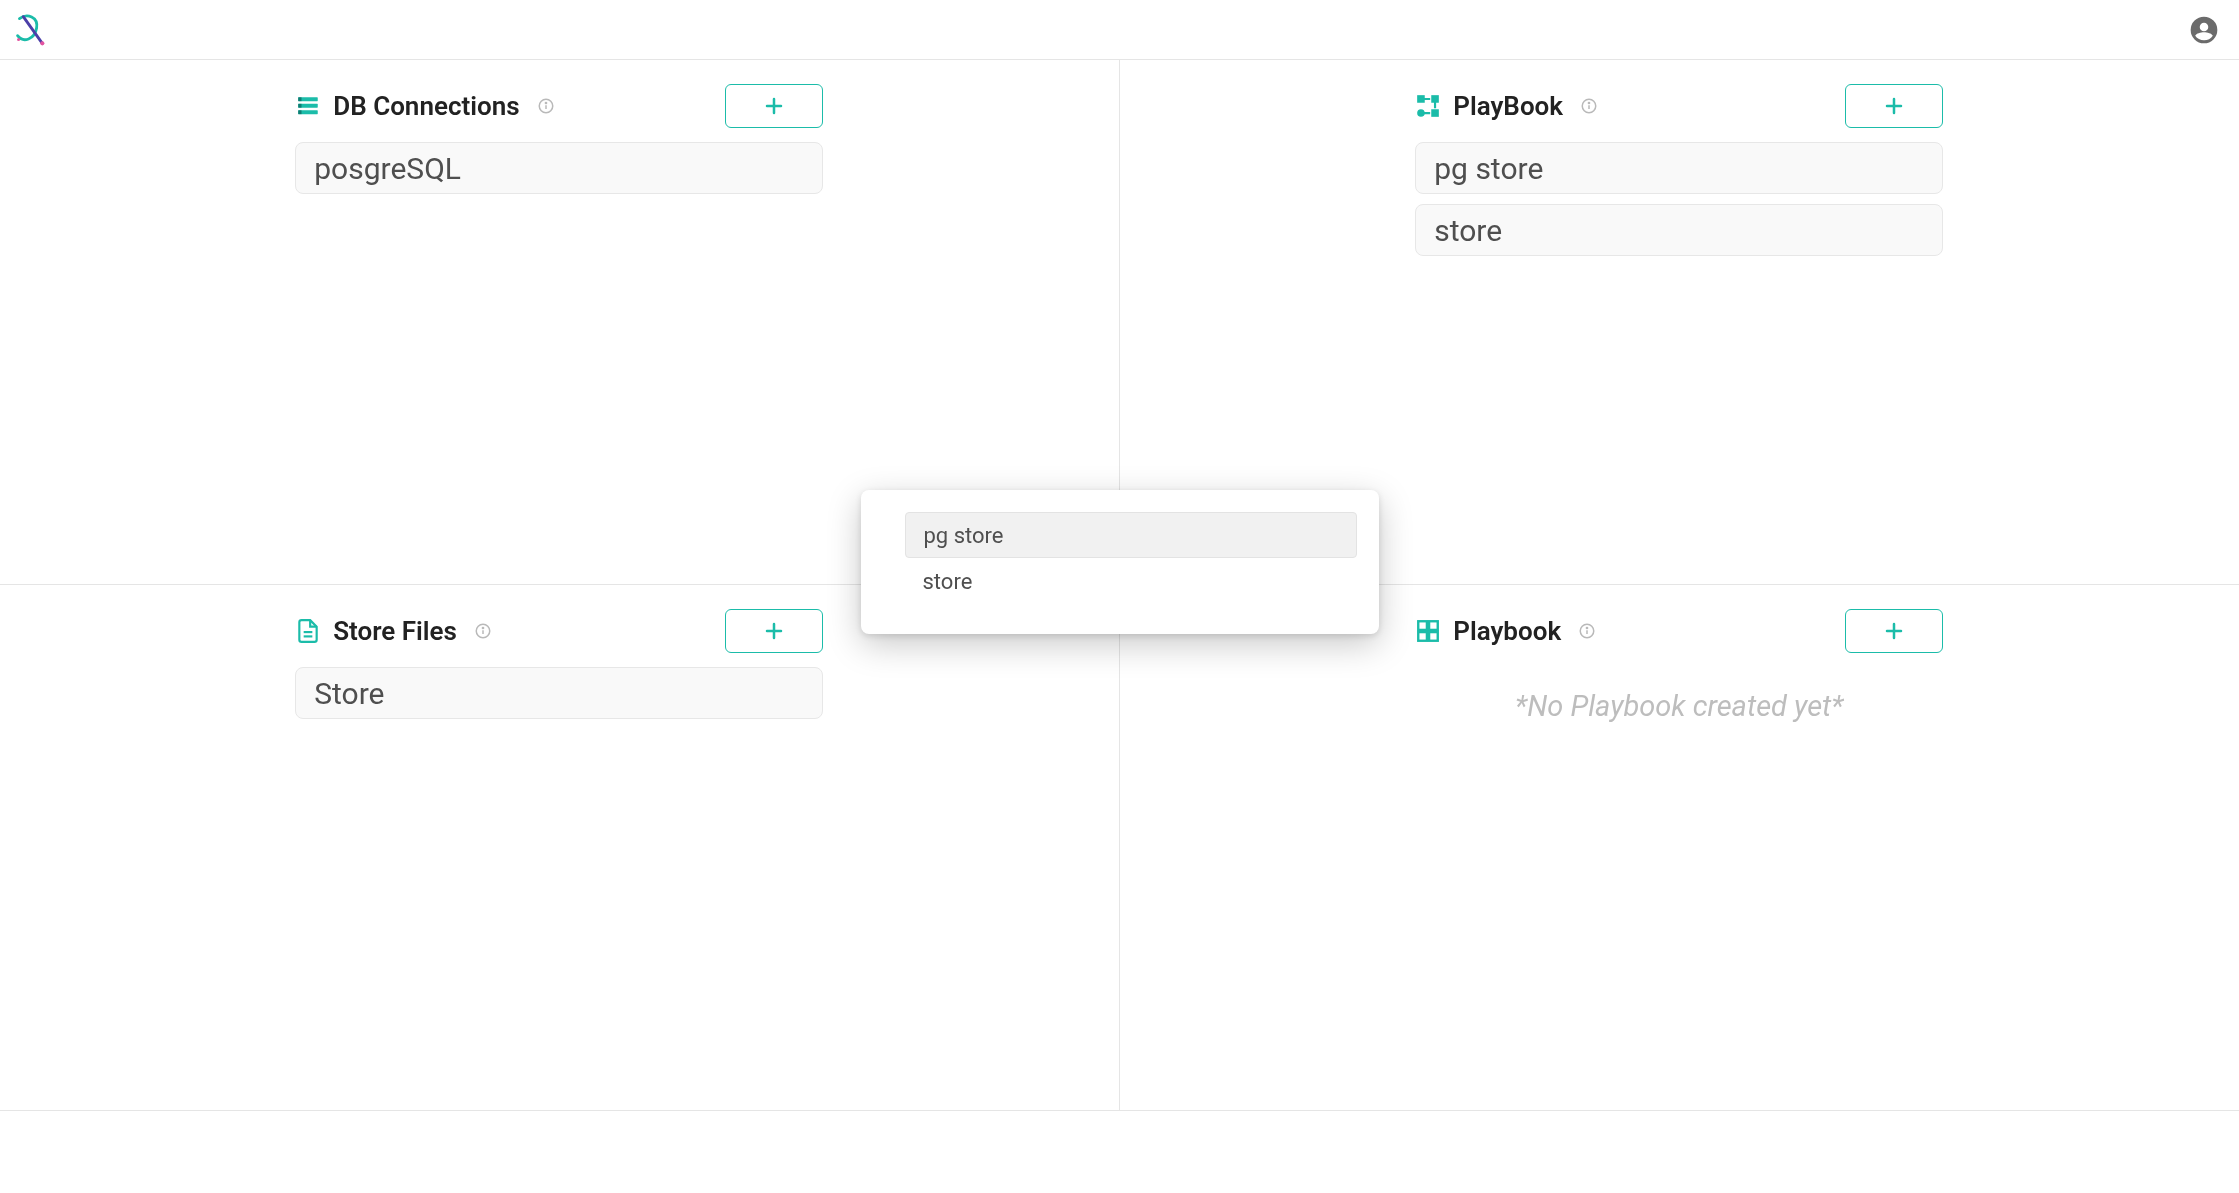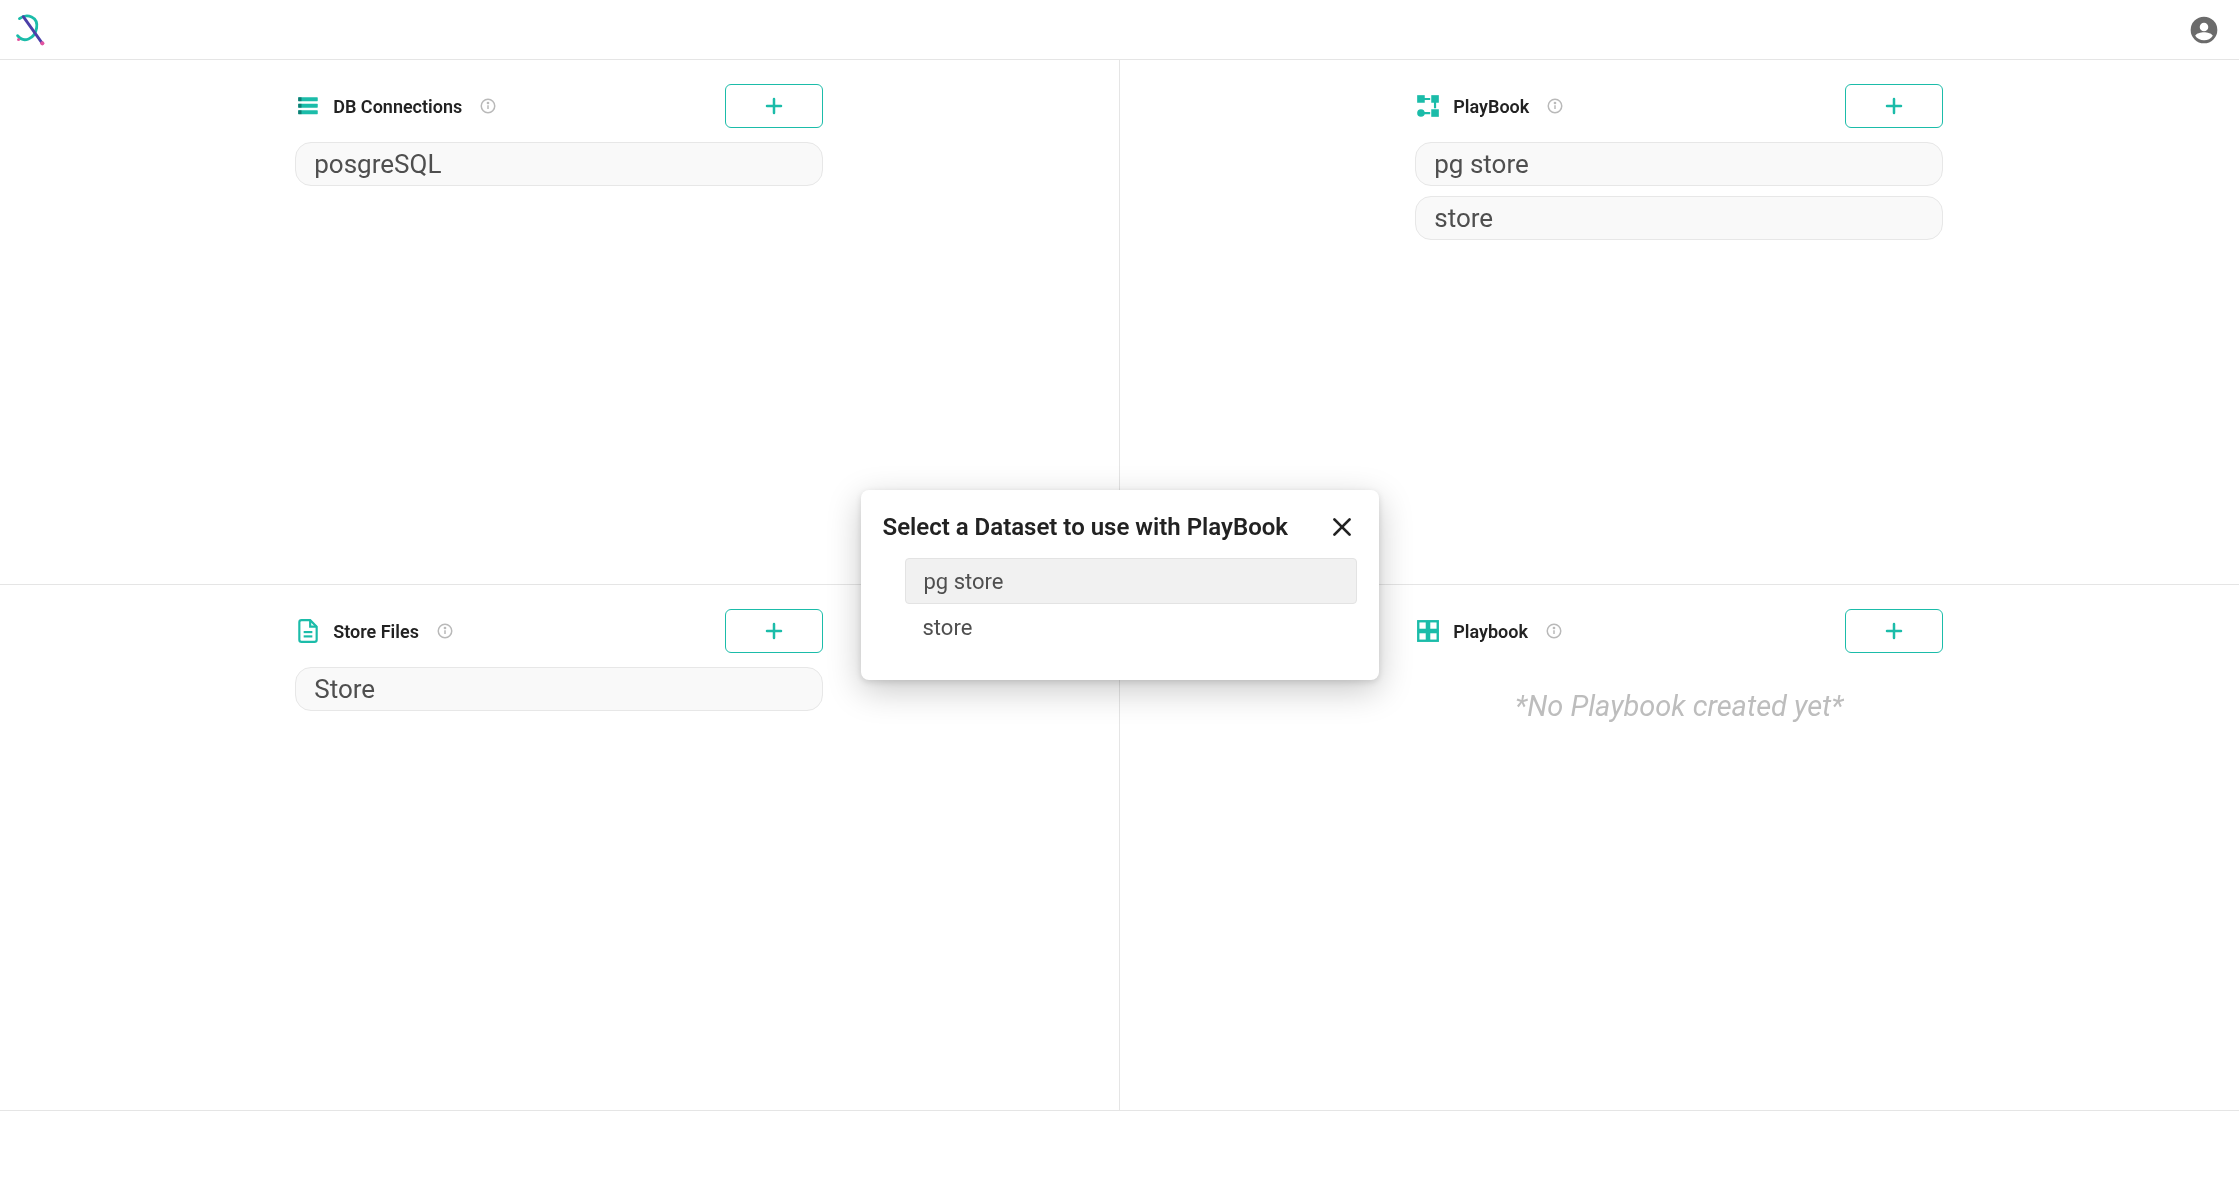--- a/index.html
+++ b/index.html
@@ -71,21 +71,21 @@
     display: flex;
     align-items: center;
     gap: 12px;
   }
   .section-title .sec-icon {
     width: 26px; height: 26px;
     display:flex; align-items:center; justify-content:center;
     color: #1bbca9;
   }
   .section-title h2 {
-    font-size: 18px;
+    font-size: 26px;
     font-weight: 600;
     color: #222;
   }
   .info-icon {
     width: 20px; height: 20px;
     color: #b9b9b9;
     display:flex; align-items:center; justify-content:center;
     margin-left: 4px;
   }
   .info-icon svg { width:18px; height:18px; }
@@ -95,28 +95,28 @@
     border-radius: 6px;
     background: #fff;
     display:flex; align-items:center; justify-content:center;
     cursor: pointer;
     color: #1bbca9;
   }
   .add-btn svg { width:24px; height:24px; stroke:#1bbca9; }
 
   .item-card {
     width: 100%;
-    height: 44px;
+    height: 52px;
     background: #f9f9f9;
     border: 1px solid #e7e7e7;
-    border-radius: 16px;
+    border-radius: 8px;
     display:flex;
     align-items:center;
     padding: 0 18px;
-    font-size: 26px;
+    font-size: 30px;
     color: #4f4f4f;
     margin-bottom: 10px;
     cursor: pointer;
   }
 
   .empty-msg {
     font-size: 29px;
     color: #bdbdbd;
     font-style: italic;
     text-align: center;
@@ -332,29 +332,20 @@
             </svg>
         </button>
       </div>
       <div class="empty-msg">*No Playbook created yet*</div>
     </div>
   </div>
 
 </div>
 
 <div class="modal">
-  <div class="modal-header">
-    <div class="modal-title">Select a Dataset to use with PlayBook</div>
-    <div class="close-btn">
-      <svg viewBox="0 0 24 24" fill="none" stroke="currentColor" stroke-width="2.5" stroke-linecap="round">
-          <line x1="5" y1="5" x2="19" y2="19"></line>
-          <line x1="19" y1="5" x2="5" y2="19"></line>
-        </svg>
-    </div>
-  </div>
   <div class="modal-list">
     <div class="modal-item highlighted">
       <span>pg store</span>
     </div>
     <div class="modal-item">
       <span>store</span>
     </div>
   </div>
 </div>
 

